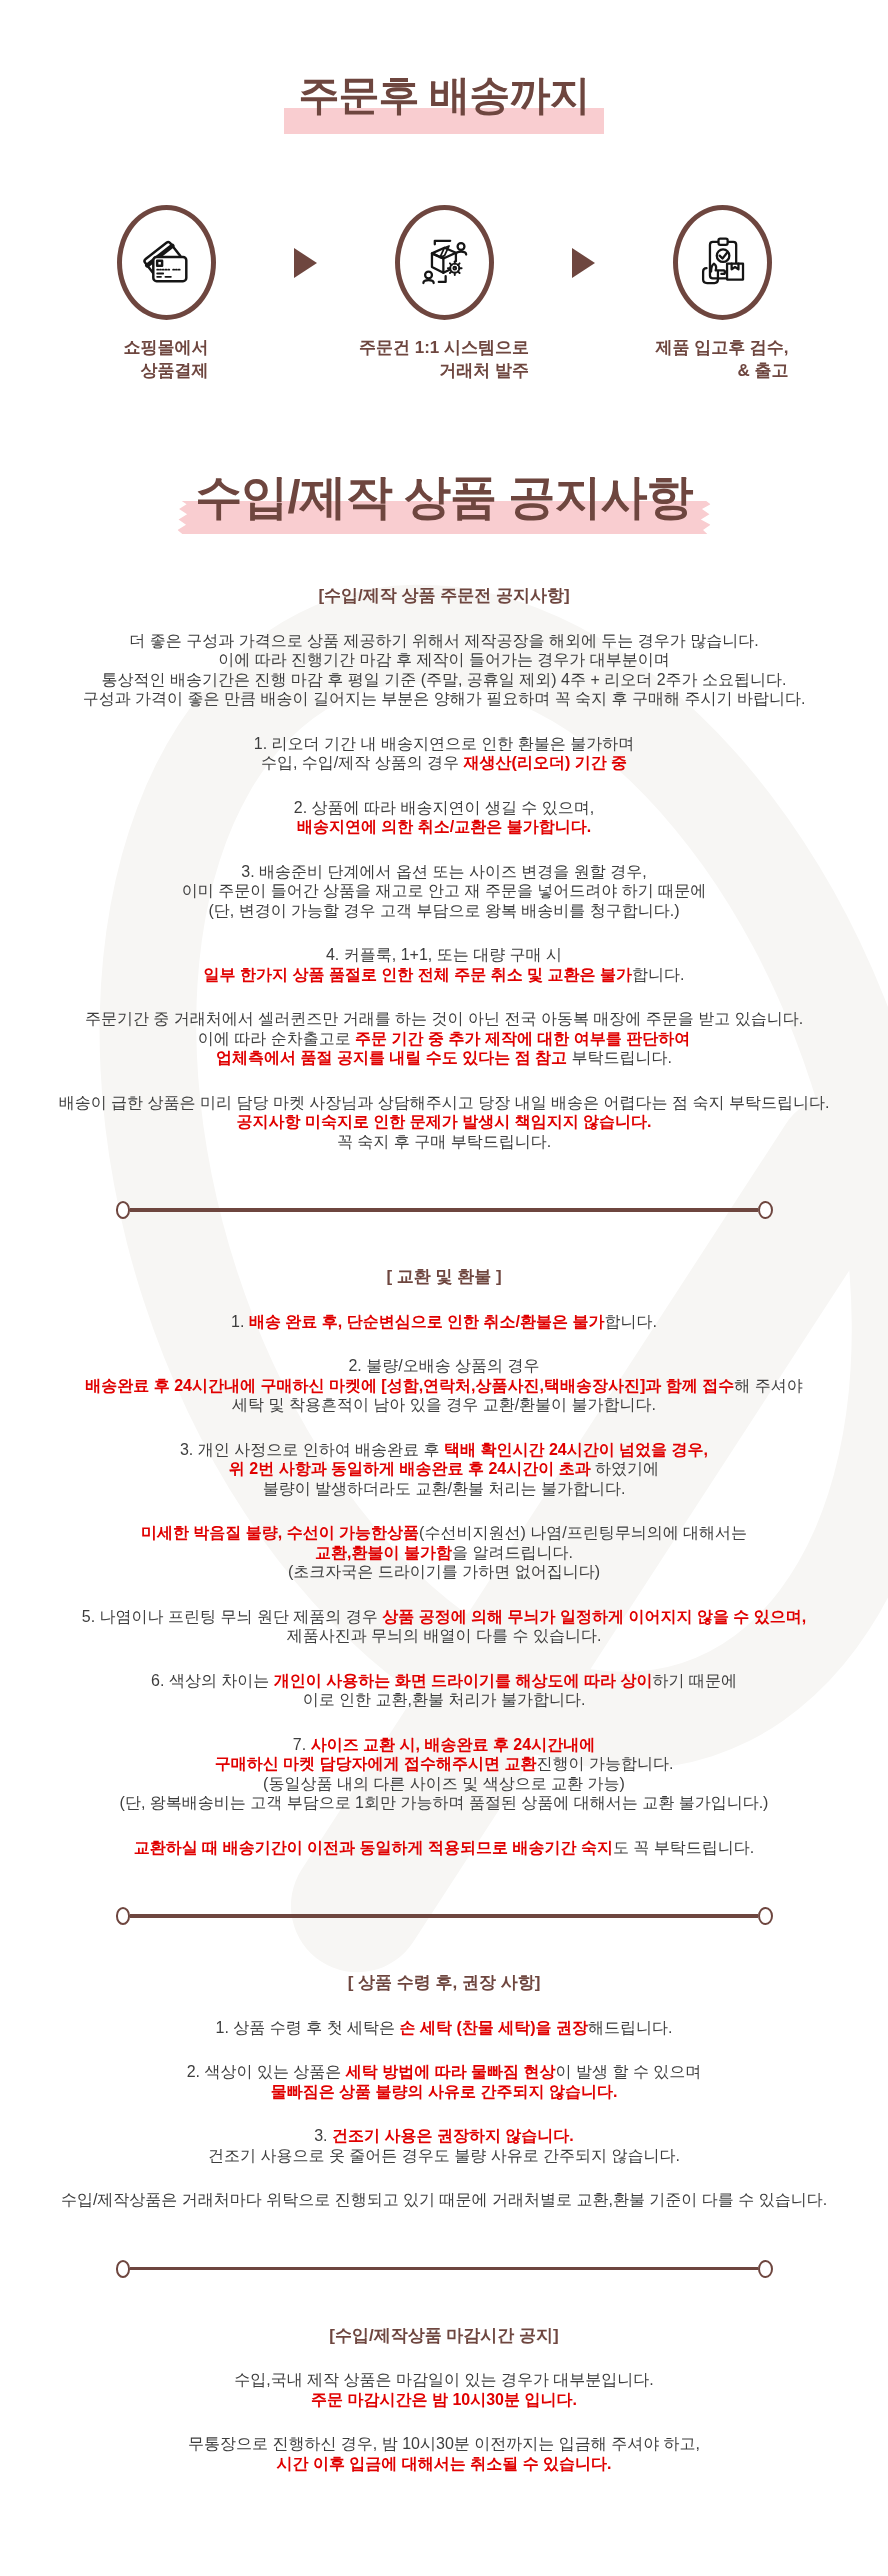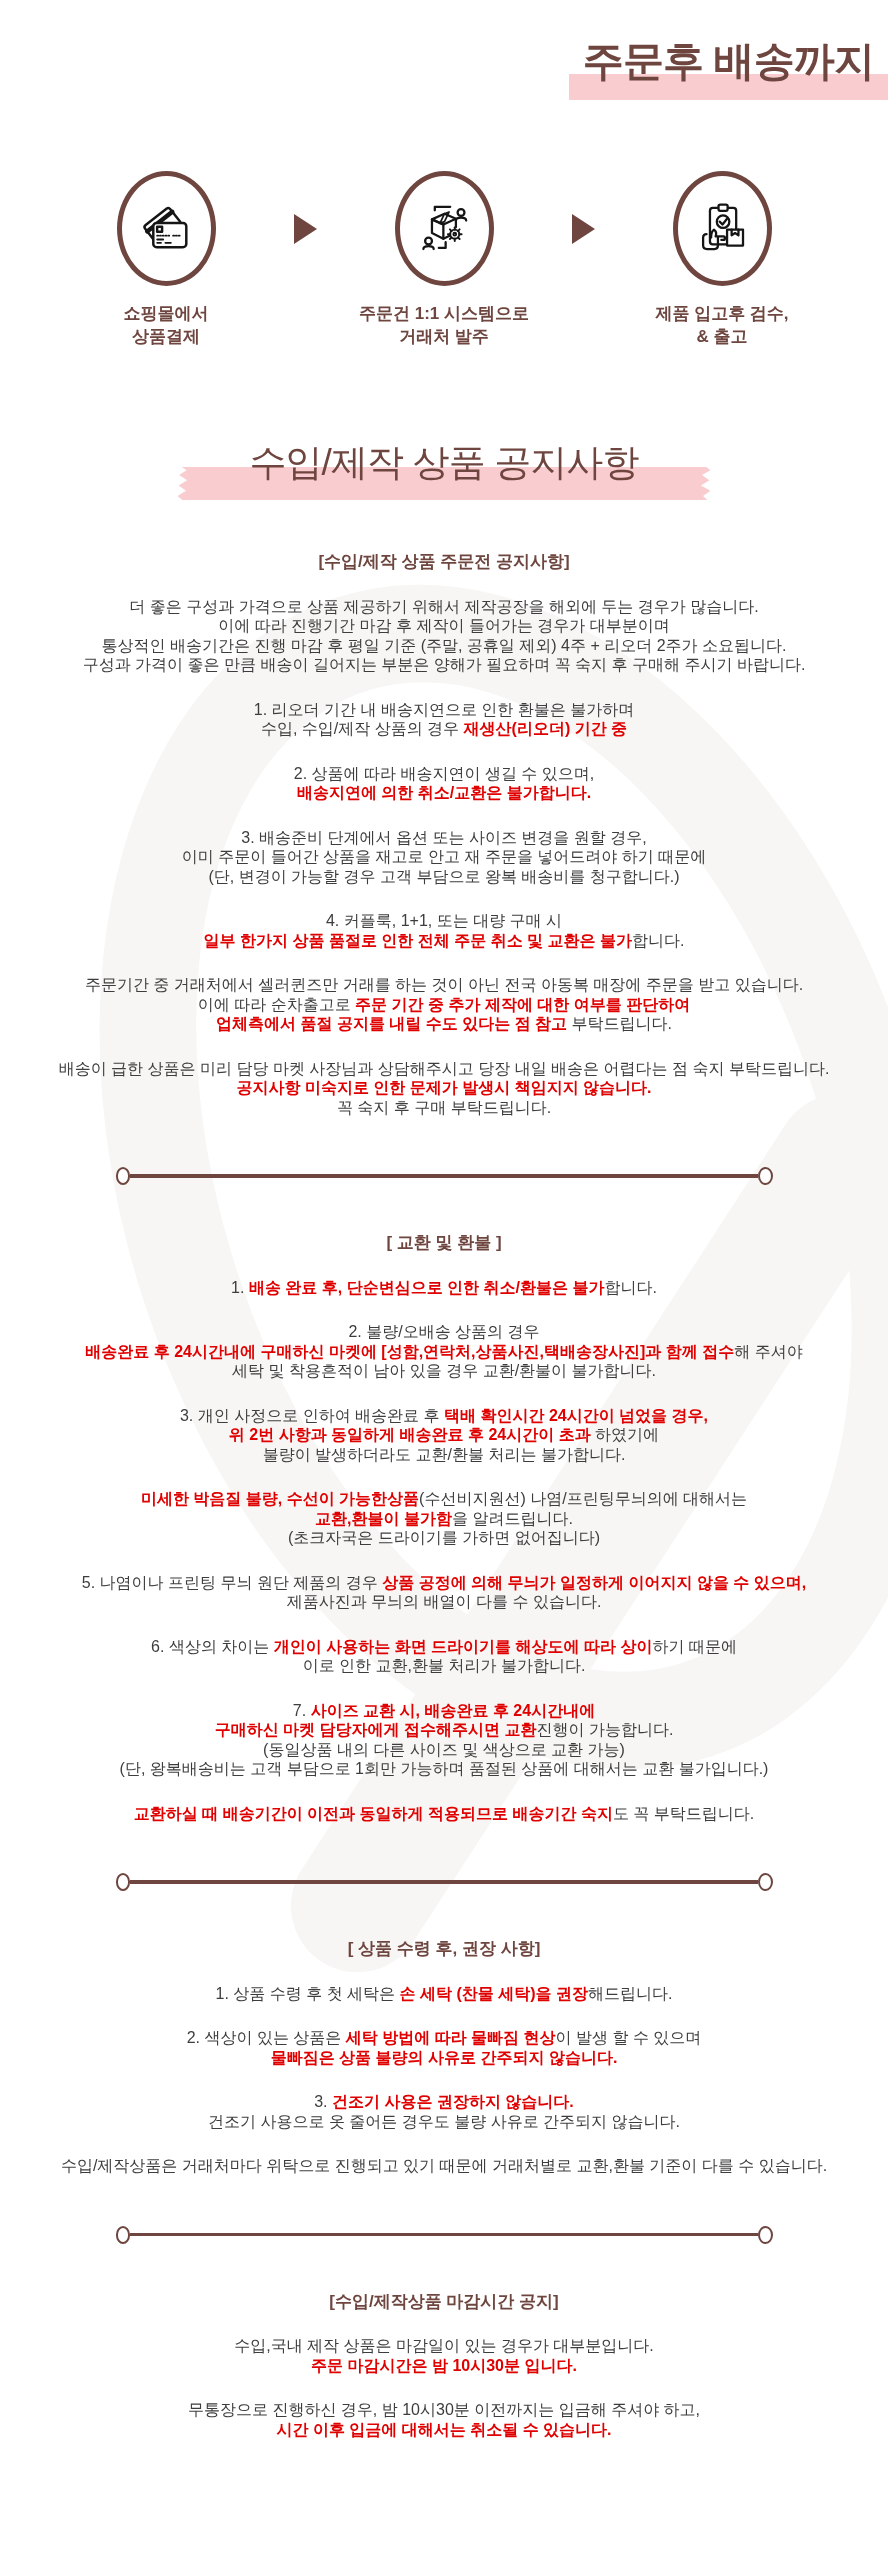--- a/index.html
+++ b/index.html
@@ -16,37 +16,37 @@
     color:var(--body);
   }
   .page{position:relative;width:888px;height:2576px;overflow:hidden;}
   
   .wm{position:absolute;z-index:0;}
   .wm-ring{left:124px;top:568px;width:604px;height:1022px;border:98px solid var(--wm);border-radius:50%;transform:rotate(-18deg);}
   .wm-band{left:533px;top:1022px;width:133px;height:1022px;background:var(--wm);border-radius:80px;transform:rotate(33deg);}
   .content{position:relative;z-index:1;text-align:center;}
 
   
-  .title1{margin-top:38px;line-height:46px;text-align:right;}
+  .title1{margin-top:72px;line-height:46px;}
   .title1 .hl{
     display:inline-block;font-size:41px;font-weight:900;color:var(--brown);letter-spacing:-0.9px;
     padding:0 14px 16px;background:linear-gradient(to bottom,transparent 58%,var(--pink) 58%);
   }
   .title2-wrap{position:relative;margin-top:92px;height:64px;}
   .tape{
     position:absolute;left:50%;top:27px;transform:translateX(-50%);
     width:533px;height:33px;background:var(--pink);
     clip-path:polygon(0.8% 0%,99.2% 0%,100% 10%,98.4% 24%,99.8% 40%,98.2% 56%,100% 72%,98.6% 88%,99.4% 100%,0.9% 100%,0% 88%,1.6% 72%,0.2% 56%,1.8% 40%,0.3% 24%,1.7% 10%);
   }
   .title2{
-    position:relative;font-size:37px;font-weight:400;color:var(--brown);letter-spacing:-0.9px;line-height:46px;margin-top:13px;
+    position:relative;font-size:47px;font-weight:700;color:var(--brown);letter-spacing:-0.9px;line-height:46px;margin-top:13px;
   }
 
   
-  .process{margin-top:71px;display:flex;justify-content:center;align-items:flex-start;gap:30px;}
+  .process{margin-top:71px;display:flex;justify-content:center;align-items:flex-start;gap:30px;text-align:right;}
   .step{width:195px;display:flex;flex-direction:column;align-items:center;}
   .oval{
     width:89px;height:105px;border:5.3px solid var(--brown);border-radius:50%;
     display:flex;align-items:center;justify-content:center;background:#fff;
   }
   .caption{margin-top:16px;color:var(--brown);font-weight:700;font-size:17px;line-height:23px;}
   .arrow{
     margin-top:43px;width:0;height:0;
     border-left:23px solid var(--brown);border-top:15px solid transparent;border-bottom:15px solid transparent;
   }

